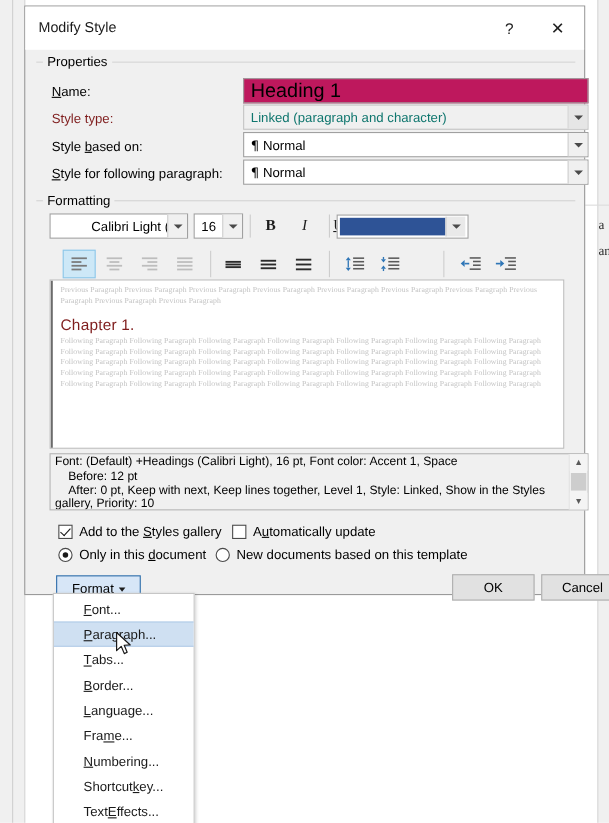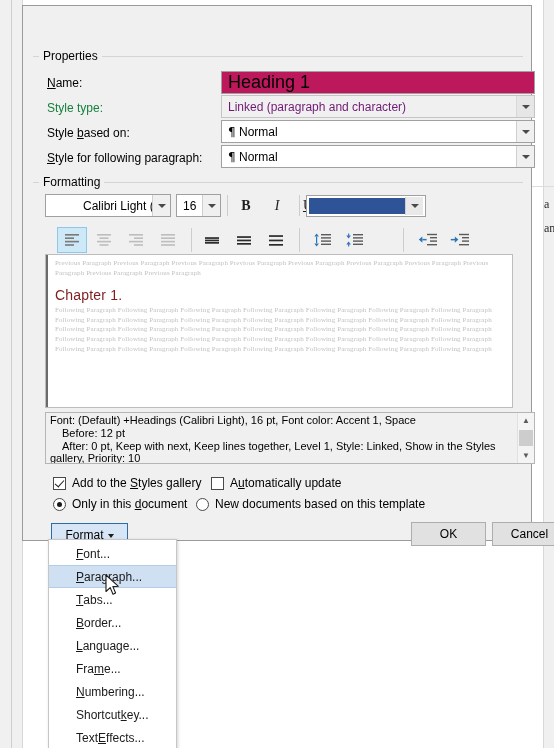--- a/index.html
+++ b/index.html
@@ -118,21 +118,21 @@
   }
 
   #props-group  { top: 50px;  height: 116px; }
   #fmt-group    { top: 176px; height: 280px; }
   .field-label {
     position: absolute;
     font-size: 12px;
     color: #000;
     white-space: nowrap;
   }
-  .field-label.disabled { color: #15803d; }
+  .field-label.disabled { color: #7f1d1d; }
   .field-label u { text-decoration: underline; }
 
   .textbox {
     position: absolute;
     box-sizing: border-box;
     background: #be185d;
     border: 1px solid #a0a0a0;
     font-size: 18px;
     color: #000;
     padding: 3px 6px;
@@ -156,21 +156,21 @@
     border: 1px solid #c4c4c4;
   }
   .combo .combo-text {
     flex: 1 1 auto;
     padding-left: 6px;
     font-size: 12px;
     color: #000;
     white-space: nowrap;
     overflow: hidden;
   }
-  .combo.disabled .combo-text { color: #701a75; }
+  .combo.disabled .combo-text { color: #0f766e; }
   .combo .arrow {
     flex: 0 0 auto;
     width: 17px;
     height: 21px;
     background: #f0f0f0;
     border-left: 1px solid #cfcfcf;
     display: flex;
     align-items: center;
     justify-content: center;
   }
@@ -435,20 +435,25 @@
   <div id="bg-left-strip"></div>
   <div id="bg-page-line"></div>
   <div id="bg-right-strip"></div>
   <div id="bg-hline"></div>
   <div class="bg-text" id="bg-text-1">a</div>
   <div class="bg-text" id="bg-text-2">an</div>
 </div>
 
 <div id="dialog">
 
+  <div id="titlebar">
+    <div id="dialog-title">Modify Style</div>
+    <div class="title-btn" id="help-btn">?</div>
+    <div class="title-btn" id="close-btn">✕</div>
+  </div>
 
   <div class="groupbox" id="props-group">
     <div class="group-rule"></div>
     <div class="group-title">Properties</div>
   </div>
 
   <div class="field-label" style="left:24px; top:70px;"><u>N</u>ame:</div>
   <div class="textbox" style="left:198px; top:65px; width:314px;">Heading 1</div>
 
   <div class="field-label disabled" style="left:24px; top:95px;">Style type:</div>

